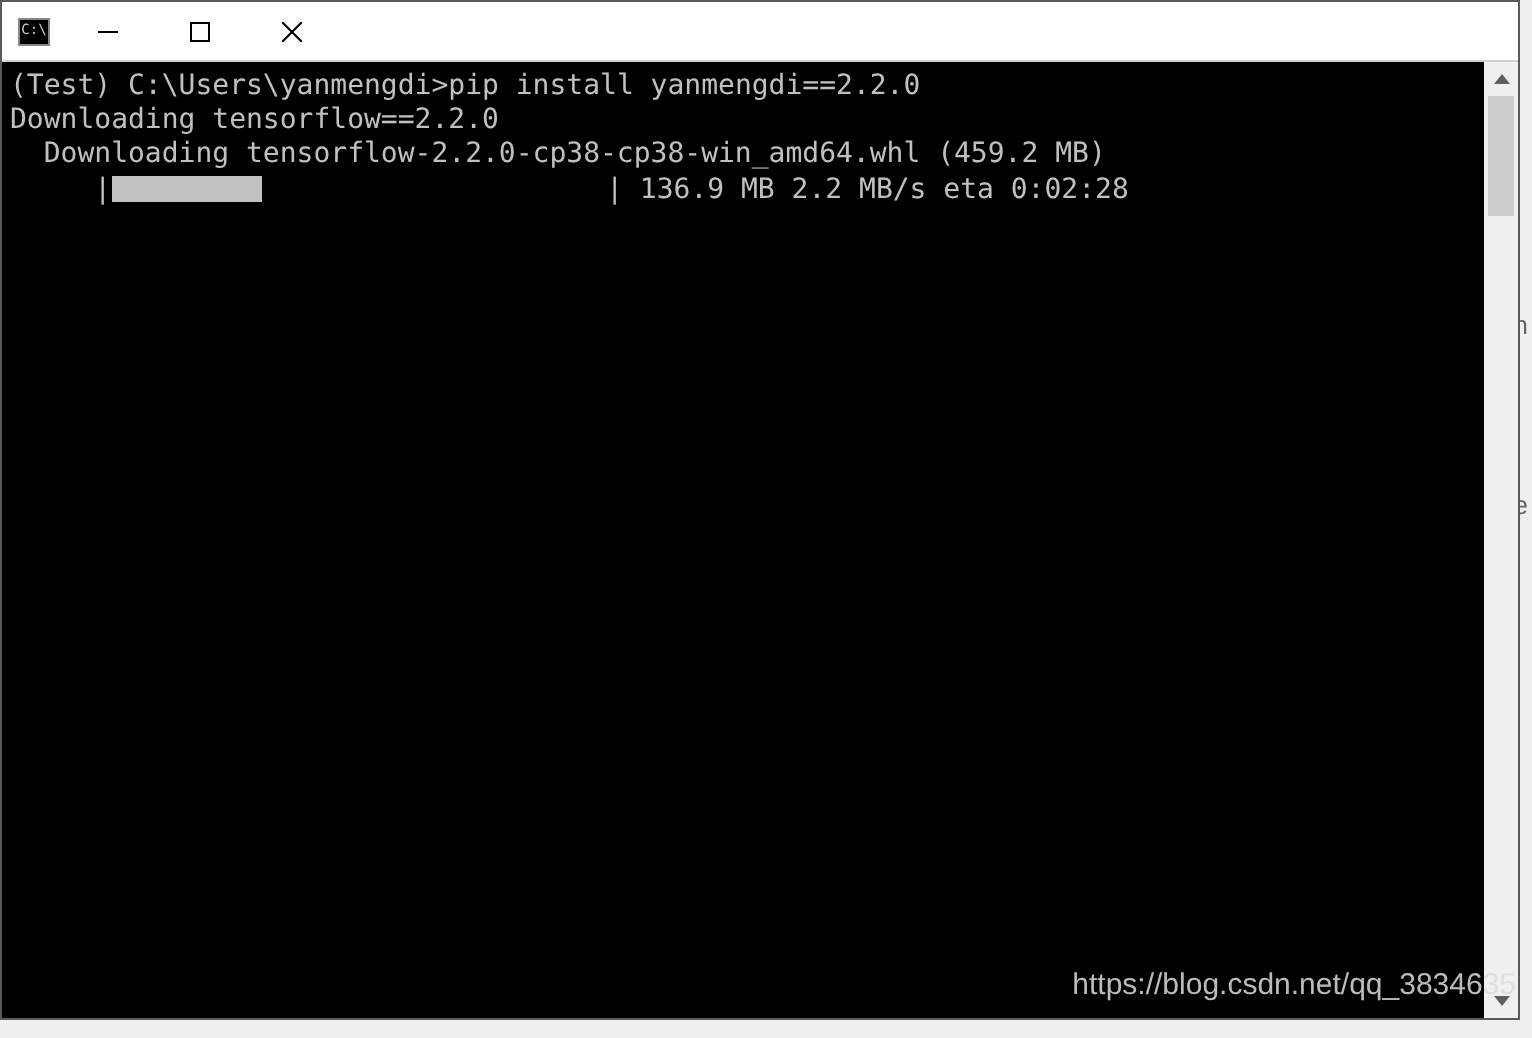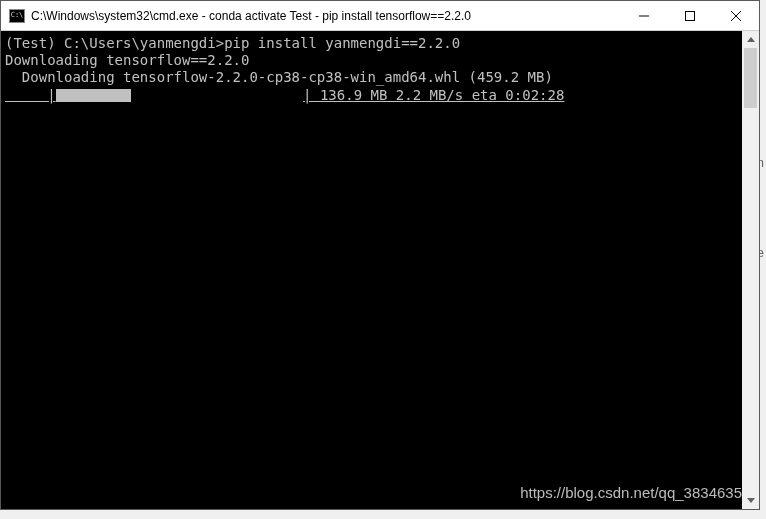--- a/index.html
+++ b/index.html
@@ -104,39 +104,39 @@
       position: relative;
     }
     .scroll-thumb {
       position: absolute;
       top: 0;
       left: 2px;
       right: 2px;
       height: 60px;
       background: #cdcdcd;
     }
-    .progress-line { display: inline; text-decoration: underline; }
+    .progress-line { display: inline; }
     .prog-bar {
       display: inline-block;
       vertical-align: text-bottom;
     }
     .prog-fill {
       display: inline-block;
       background: #c0c0c0;
       height: 13px;
       vertical-align: middle;
     }
     .prog-empty {
       display: inline-block;
       height: 13px;
       vertical-align: middle;
     }
     .watermark {
       position: absolute;
-      right: 24px;
+      right: 8px;
       bottom: 18px;
       color: rgba(220,220,220,0.85);
       font-size: 15px;
       font-family: Arial, sans-serif;
       pointer-events: none;
     }
     .bg-fragment {
       position: absolute;
       color: #666;
       font-size: 13px;
@@ -147,21 +147,20 @@
 
 <span class="bg-fragment" style="top:155px; right:2px;">n</span>
 <span class="bg-fragment" style="top:245px; right:2px;">e</span>
 <span class="bg-fragment" style="top:245px; left:2px;">l</span>
 
 <div class="window">
   <div class="titlebar">
     <div class="titlebar-icon">
       <span class="titlebar-icon-text">C:\</span>
     </div>
-    <div class="titlebar-title">C:\Windows\system32\cmd.exe - conda  activate Test - pip  install tensorflow==2.2.0</div>
     <div class="titlebar-controls">
       <div class="titlebar-btn">
         <svg width="10" height="10">
             <line x1="0" y1="5" x2="10" y2="5" stroke="#000" stroke-width="1"></line>
           </svg>
       </div>
       <div class="titlebar-btn">
         <svg width="10" height="10">
             <rect x="0.5" y="0.5" width="9" height="9" fill="none" stroke="#000" stroke-width="1"></rect>
           </svg>

